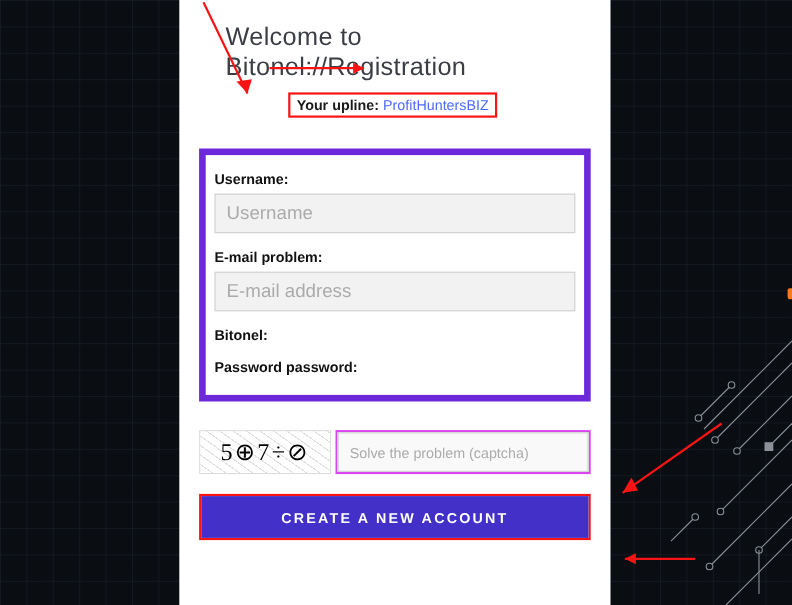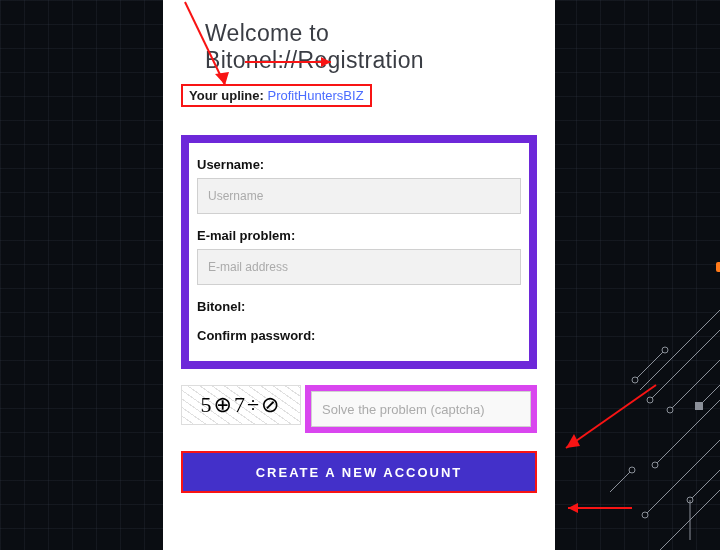--- a/index.html
+++ b/index.html
@@ -29,50 +29,50 @@
   }
   .title{
     font-size:23px;
     font-weight:400;
     color:#3a3d44;
     font-family:"Segoe UI",Arial,sans-serif;
     margin:4px 0 10px 24px;
     letter-spacing:.3px;
   }
   .upline-row{
-    text-align:left;
+    text-align:center;
     font-size:13px;
     margin:0 4px 28px 0;
   }
   .upline-row b{color:#1a1a1a;font-weight:700;}
   .upline-row a{color:#4b6cff;text-decoration:none;}
   .upline-box{
     display:inline-block;
     border:2px solid #f81414;
     padding:2px 6px;
   }
   .form-box{
-    border:8px solid #6d28d9;
+    border:6px solid #6d28d9;
     padding:0 8px 12px 8px;
-    margin-bottom:16px;
+    margin-bottom:26px;
   }
   .field-lbl{
     font-size:13px;
     font-weight:700;
     color:#111;
     margin:14px 0 6px 0;
   }
   .field-in{
     width:100%;
     box-sizing:border-box;
     height:36px;
     background:#f2f2f2;
     border:1px solid #d0d0d0;
     padding:0 10px;
-    font-size:12px;
+    font-size:17px;
     color:#333;
   }
   .field-in::placeholder{color:#ababab;}
   .captcha-row{
     display:flex;align-items:stretch;gap:4px;
     margin-bottom:18px;
   }
   .captcha-img{
     width:118px;height:38px;
     background:#fff;
@@ -84,21 +84,21 @@
     display:flex;align-items:center;justify-content:center;
     position:relative;overflow:hidden;
   }
   .captcha-img::before{
     content:"";position:absolute;inset:0;
     background:
       repeating-linear-gradient(35deg,transparent 0 6px,rgba(0,0,0,.12) 6px 7px);
   }
   .captcha-wrap{
     flex:1;
-    border:6px solid #d946ef;
+    border:2px solid #d946ef;
     display:flex;
   }
   .captcha-in{
     flex:1;border:1px solid #d0d0d0;background:#f9f9f9;
     padding:0 10px;font-size:13px;height:34px;
   }
   .captcha-in::placeholder{color:#ababab;}
   .submit-wrap{
     border:2px solid #f81414;
     padding:0;
@@ -172,21 +172,21 @@
 
   <div class="form-box">
     <div class="field-lbl">Username:</div>
     <input class="field-in" placeholder="Username" style="">
 
     <div class="field-lbl">E-mail problem:</div>
     <input class="field-in" placeholder="E-mail address" style="">
 
     <div class="field-lbl">Bitonel:</div>
 
-    <div class="field-lbl">Confirm password:</div>
+    <div class="field-lbl">Password password:</div>
   </div>
 
   <div class="captcha-row">
     <div class="captcha-img">
       <span>5⊕7÷⊘</span>
     </div>
     <div class="captcha-wrap">
       <input class="captcha-in" placeholder="Solve the problem (captcha)" style="">
     </div>
   </div>

